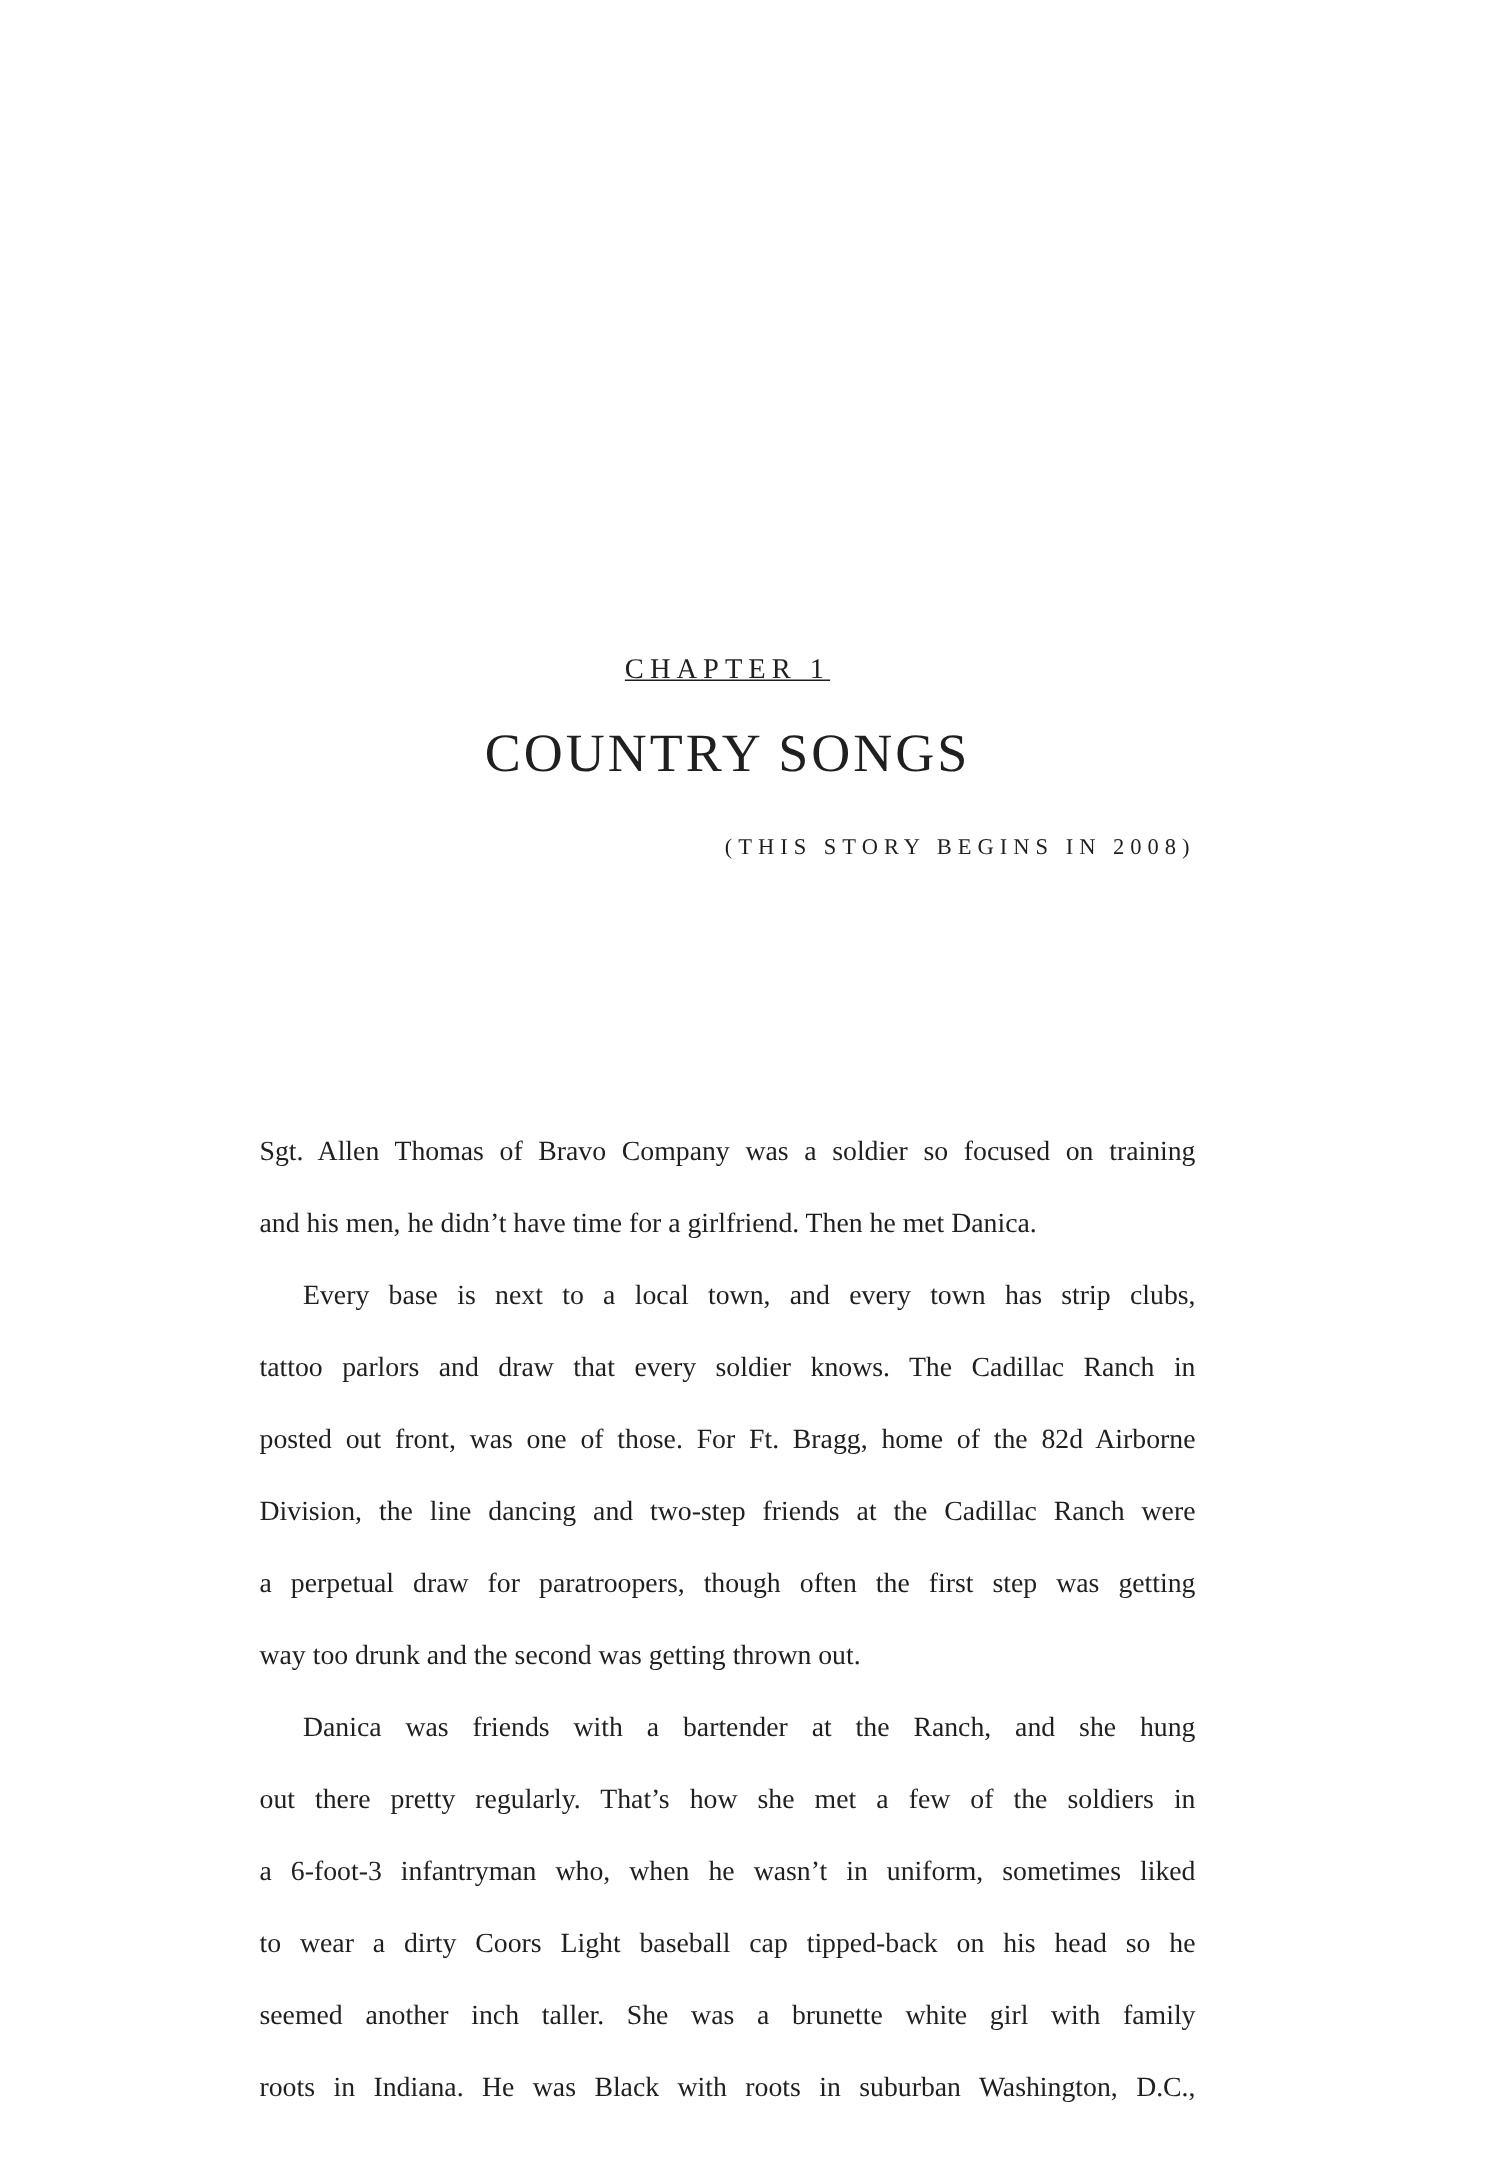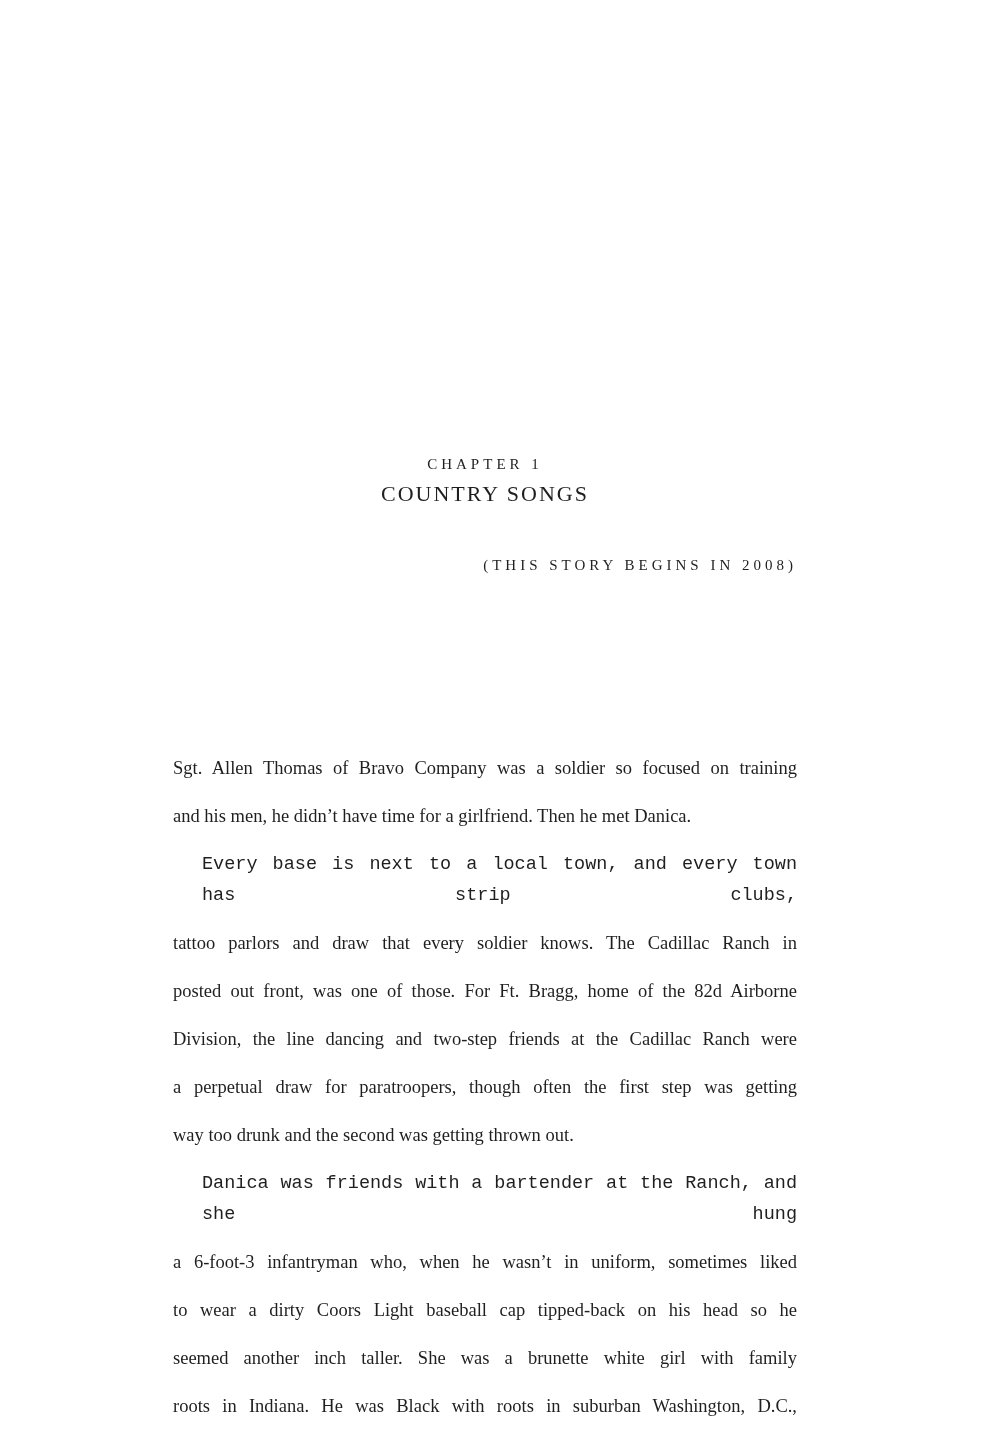--- a/index.html
+++ b/index.html
@@ -12,36 +12,37 @@
     width: 1000px;
     height: 1439px;
     background: #ffffff;
     overflow: hidden;
     font-family: "Liberation Serif", serif;
     color: #1f1f1f;
     margin: 0 auto;
   }
   .kicker {
     position: absolute;
-    top: 456px;
+    top: 436px;
     left: 173px;
     width: 624px;
     text-align: center;
-    font-size: 15px;
+    font-size: 19px;
     letter-spacing: 4px;
     font-weight: 400;
     white-space: nowrap;
+    text-decoration: underline;
   }
   .title {
     position: absolute;
     top: 481px;
     left: 173px;
     width: 624px;
     text-align: center;
-    font-size: 22px;
+    font-size: 36px;
     letter-spacing: 2px;
     font-weight: 400;
     margin: 0;
     white-space: nowrap;
   }
   .subtitle {
     position: absolute;
     top: 557px;
     left: 173px;
     width: 624px;
@@ -62,21 +63,20 @@
   .ln {
     text-align: justify;
     text-align-last: justify;
     margin-top: 17px;
   }
   .ln.ragged {
     text-align-last: left;
   }
   .ln.indent {
     padding-left: 29px;
-    font-family: Liberation Mono, monospace;
   }
 </style>
 </head>
 <body>
 
 <div class="page">
 
   <header>
     <div class="kicker">CHAPTER 1</div>
     <h1 class="title">COUNTRY SONGS</h1>
@@ -86,19 +86,20 @@
   <main class="body-text">
     <div class="ln">Sgt. Allen Thomas of Bravo Company was a soldier so focused on training</div>
     <div class="ln ragged">and his men, he didn’t have time for a girlfriend. Then he met Danica.</div>
     <div class="ln indent">Every base is next to a local town, and every town has strip clubs,</div>
     <div class="ln">tattoo parlors and draw that every soldier knows. The Cadillac Ranch in</div>
     <div class="ln">posted out front, was one of those. For Ft. Bragg, home of the 82d Airborne</div>
     <div class="ln">Division, the line dancing and two-step friends at the Cadillac Ranch were</div>
     <div class="ln">a perpetual draw for paratroopers, though often the first step was getting</div>
     <div class="ln ragged">way too drunk and the second was getting thrown out.</div>
     <div class="ln indent">Danica was friends with a bartender at the Ranch, and she hung</div>
+    <div class="ln">out there pretty regularly. That’s how she met a few of the soldiers in</div>
     <div class="ln">a 6-foot-3 infantryman who, when he wasn’t in uniform, sometimes liked</div>
     <div class="ln">to wear a dirty Coors Light baseball cap tipped-back on his head so he</div>
     <div class="ln">seemed another inch taller. She was a brunette white girl with family</div>
     <div class="ln">roots in Indiana. He was Black with roots in suburban Washington, D.C.,</div>
   </main>
 
 </div>
 
 </body></html>

